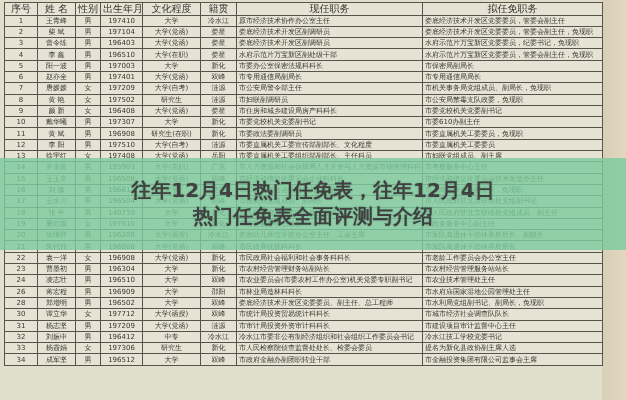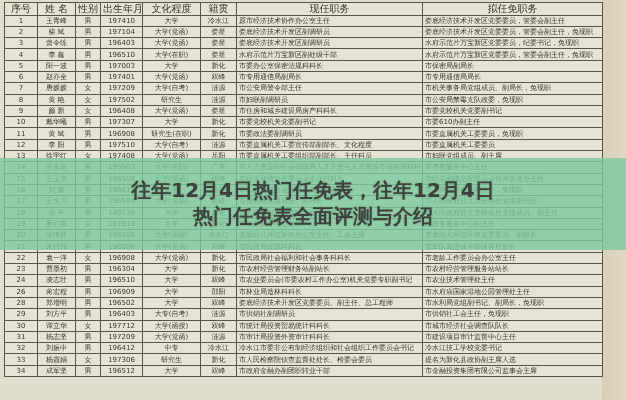--- a/index.html
+++ b/index.html
@@ -261,21 +261,21 @@
           <td class="left">市政务服务中心副主任</td>
         </tr>
         <tr>
           <td>20</td>
           <td>涂继祥</td>
           <td>男</td>
           <td>196208</td>
           <td>大学(函授)</td>
           <td>冷水江</td>
           <td class="left">娄底幼儿师范学校办公室主任、工会主席</td>
-          <td class="left">娄底幼儿师范学校党委委员、副校长</td>
+          <td class="left">市军队离退休干部休养所所长、副校长</td>
         </tr>
         <tr>
           <td>21</td>
           <td>朱代伟</td>
           <td>男</td>
           <td>196008</td>
           <td>大学(党函)</td>
           <td>双峰</td>
           <td class="left">市民政局优抚科科长</td>
           <td class="left">市军队离退休干部休养所所长</td>
@@ -322,30 +322,20 @@
         </tr>
         <tr>
           <td>28</td>
           <td>郑增明</td>
           <td>男</td>
           <td>196502</td>
           <td>大学</td>
           <td>双峰</td>
           <td class="left">娄底经济技术开发区党委委员、副主任、总工程师</td>
           <td class="left">市水利局党组副书记、副局长，免现职</td>
-        </tr>
-        <tr>
-          <td>29</td>
-          <td>刘方平</td>
-          <td>男</td>
-          <td>196403</td>
-          <td>大专(自考)</td>
-          <td>涟源</td>
-          <td class="left">市供销社副调研员</td>
-          <td class="left">市供销社工会主任，免现职</td>
         </tr>
         <tr>
           <td>30</td>
           <td>谭立华</td>
           <td>女</td>
           <td>197712</td>
           <td>大学(函授)</td>
           <td>双峰</td>
           <td class="left">市统计局投资贸易统计科科长</td>
           <td class="left">市城市经济社会调查队队长</td>

